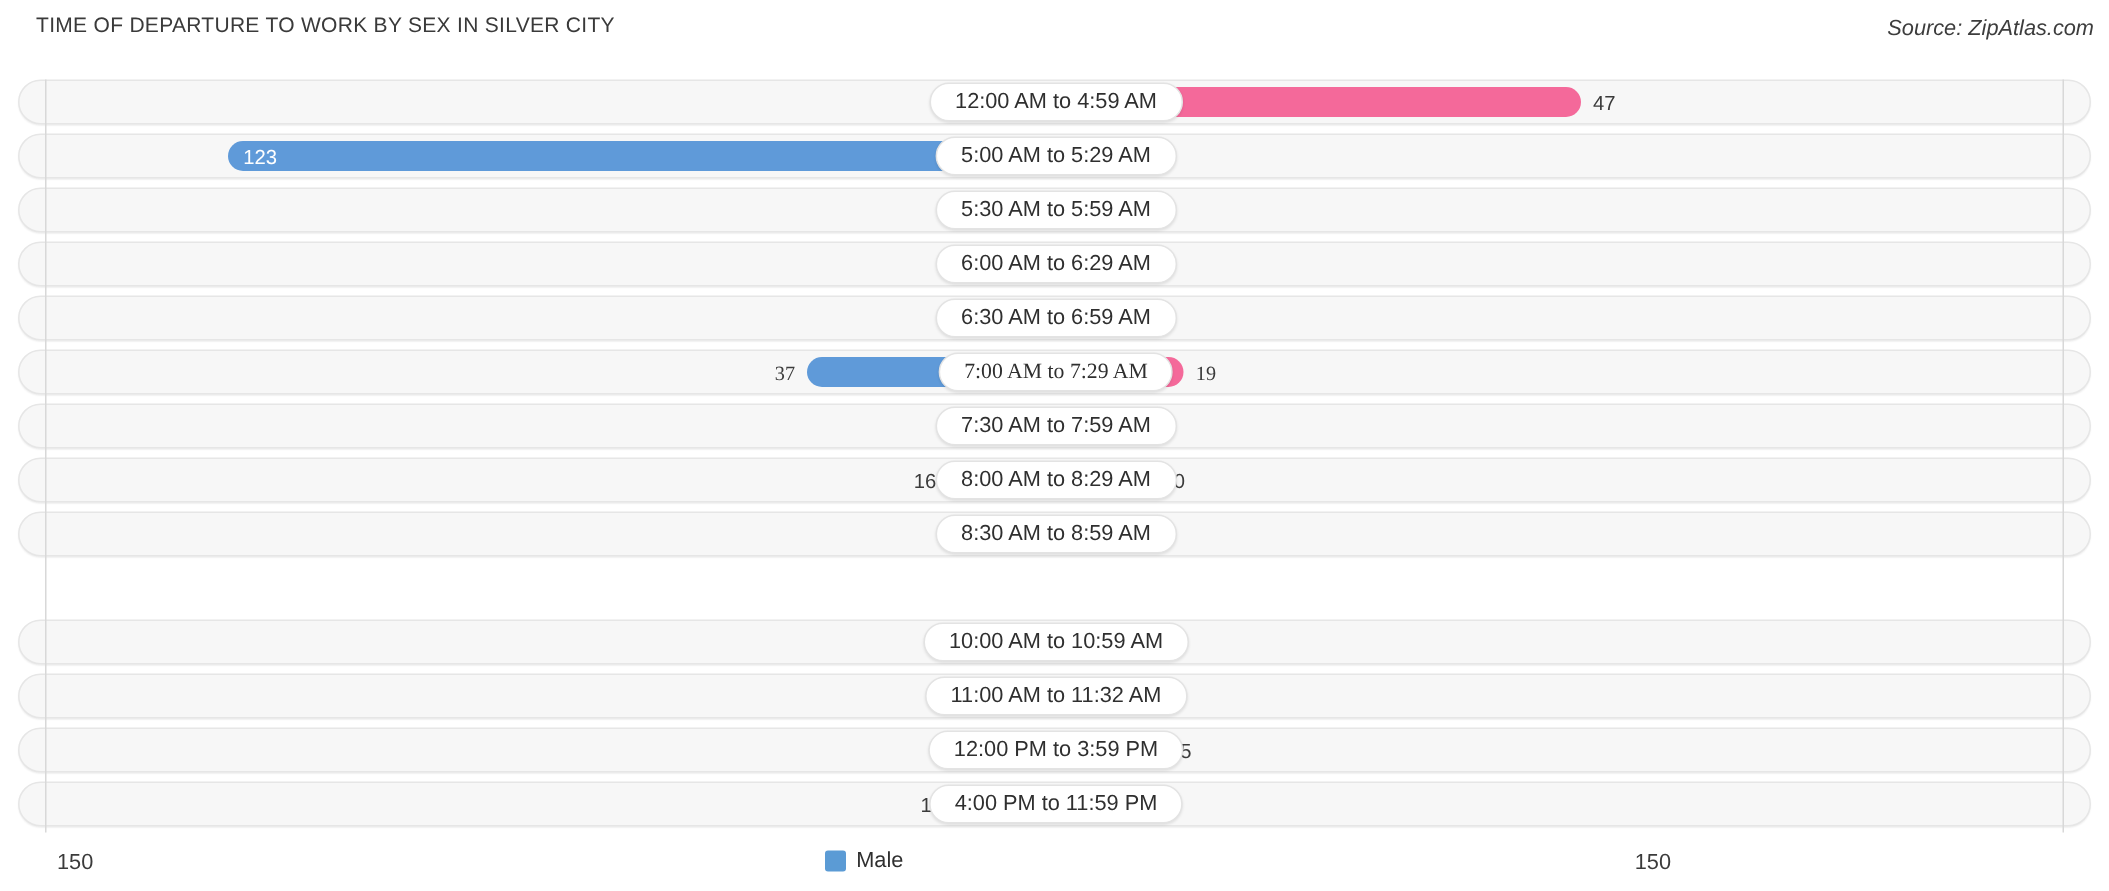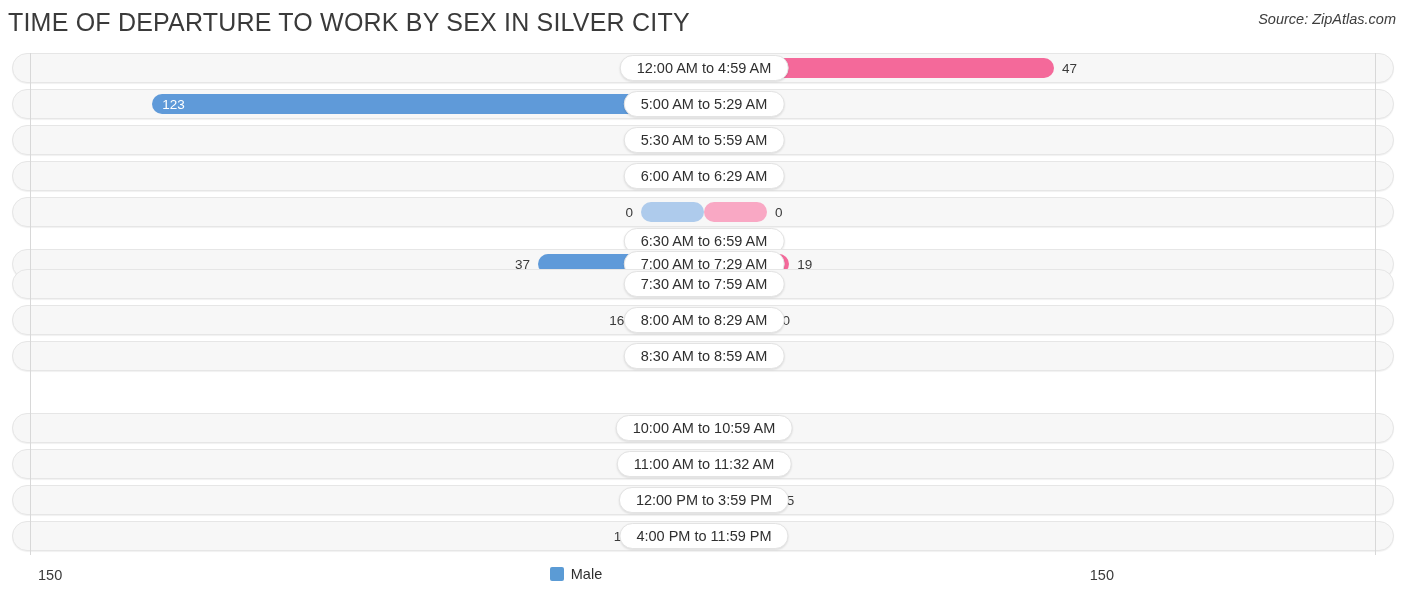--- a/index.html
+++ b/index.html
@@ -19,22 +19,22 @@
   }
 
   
   .header {
     position: absolute;
     left: 0; top: 0;
     width: 1406px; height: 44px;
   }
   .chart-title {
     position: absolute;
-    left: 8px; top: 8px;
-    font-size: 25px;
+    left: 24px; top: 8px;
+    font-size: 14px;
     letter-spacing: 0.2px;
     color: #3a3a3a;
     white-space: nowrap;
     font-weight: 400;
   }
   .chart-source {
     position: absolute;
     right: 10px; top: 11px;
     font-size: 14.5px;
     font-style: italic;
@@ -244,26 +244,26 @@
             <span>6:00 AM to 6:29 AM</span>
           </div>
         </div>
       </div>
       <div class="row" style="top: 144px;">
         <div class="row-inner">
           <div class="bar male capped" style="width: 63px; background: rgb(174, 203, 236);"></div>
           <div class="bar female capped" style="width: 63px; background: rgb(249, 168, 196);"></div>
           <div class="val male" style="right: 762px;">0</div>
           <div class="val female" style="left: 762px;">0</div>
-          <div class="cat-pill" style="left: 691px; margin-top: 29px;">
+          <div class="cat-pill" style="left: 691px;">
             <span>6:30 AM to 6:59 AM</span>
           </div>
         </div>
       </div>
-      <div class="row" style="top: 196px;">
+      <div class="row" style="top: 180px; font-family: Liberation Serif, serif;">
         <div class="row-inner">
           <div class="bar male capped" style="width: 166.007px; background: rgb(95, 154, 217);"></div>
           <div class="bar female capped" style="width: 85.2467px; background: rgb(244, 105, 154);"></div>
           <div class="val male" style="right: 865.007px;">37</div>
           <div class="val female" style="left: 784.247px;">19</div>
           <div class="cat-pill" style="left: 691px;">
             <span>7:00 AM to 7:29 AM</span>
           </div>
         </div>
       </div>

